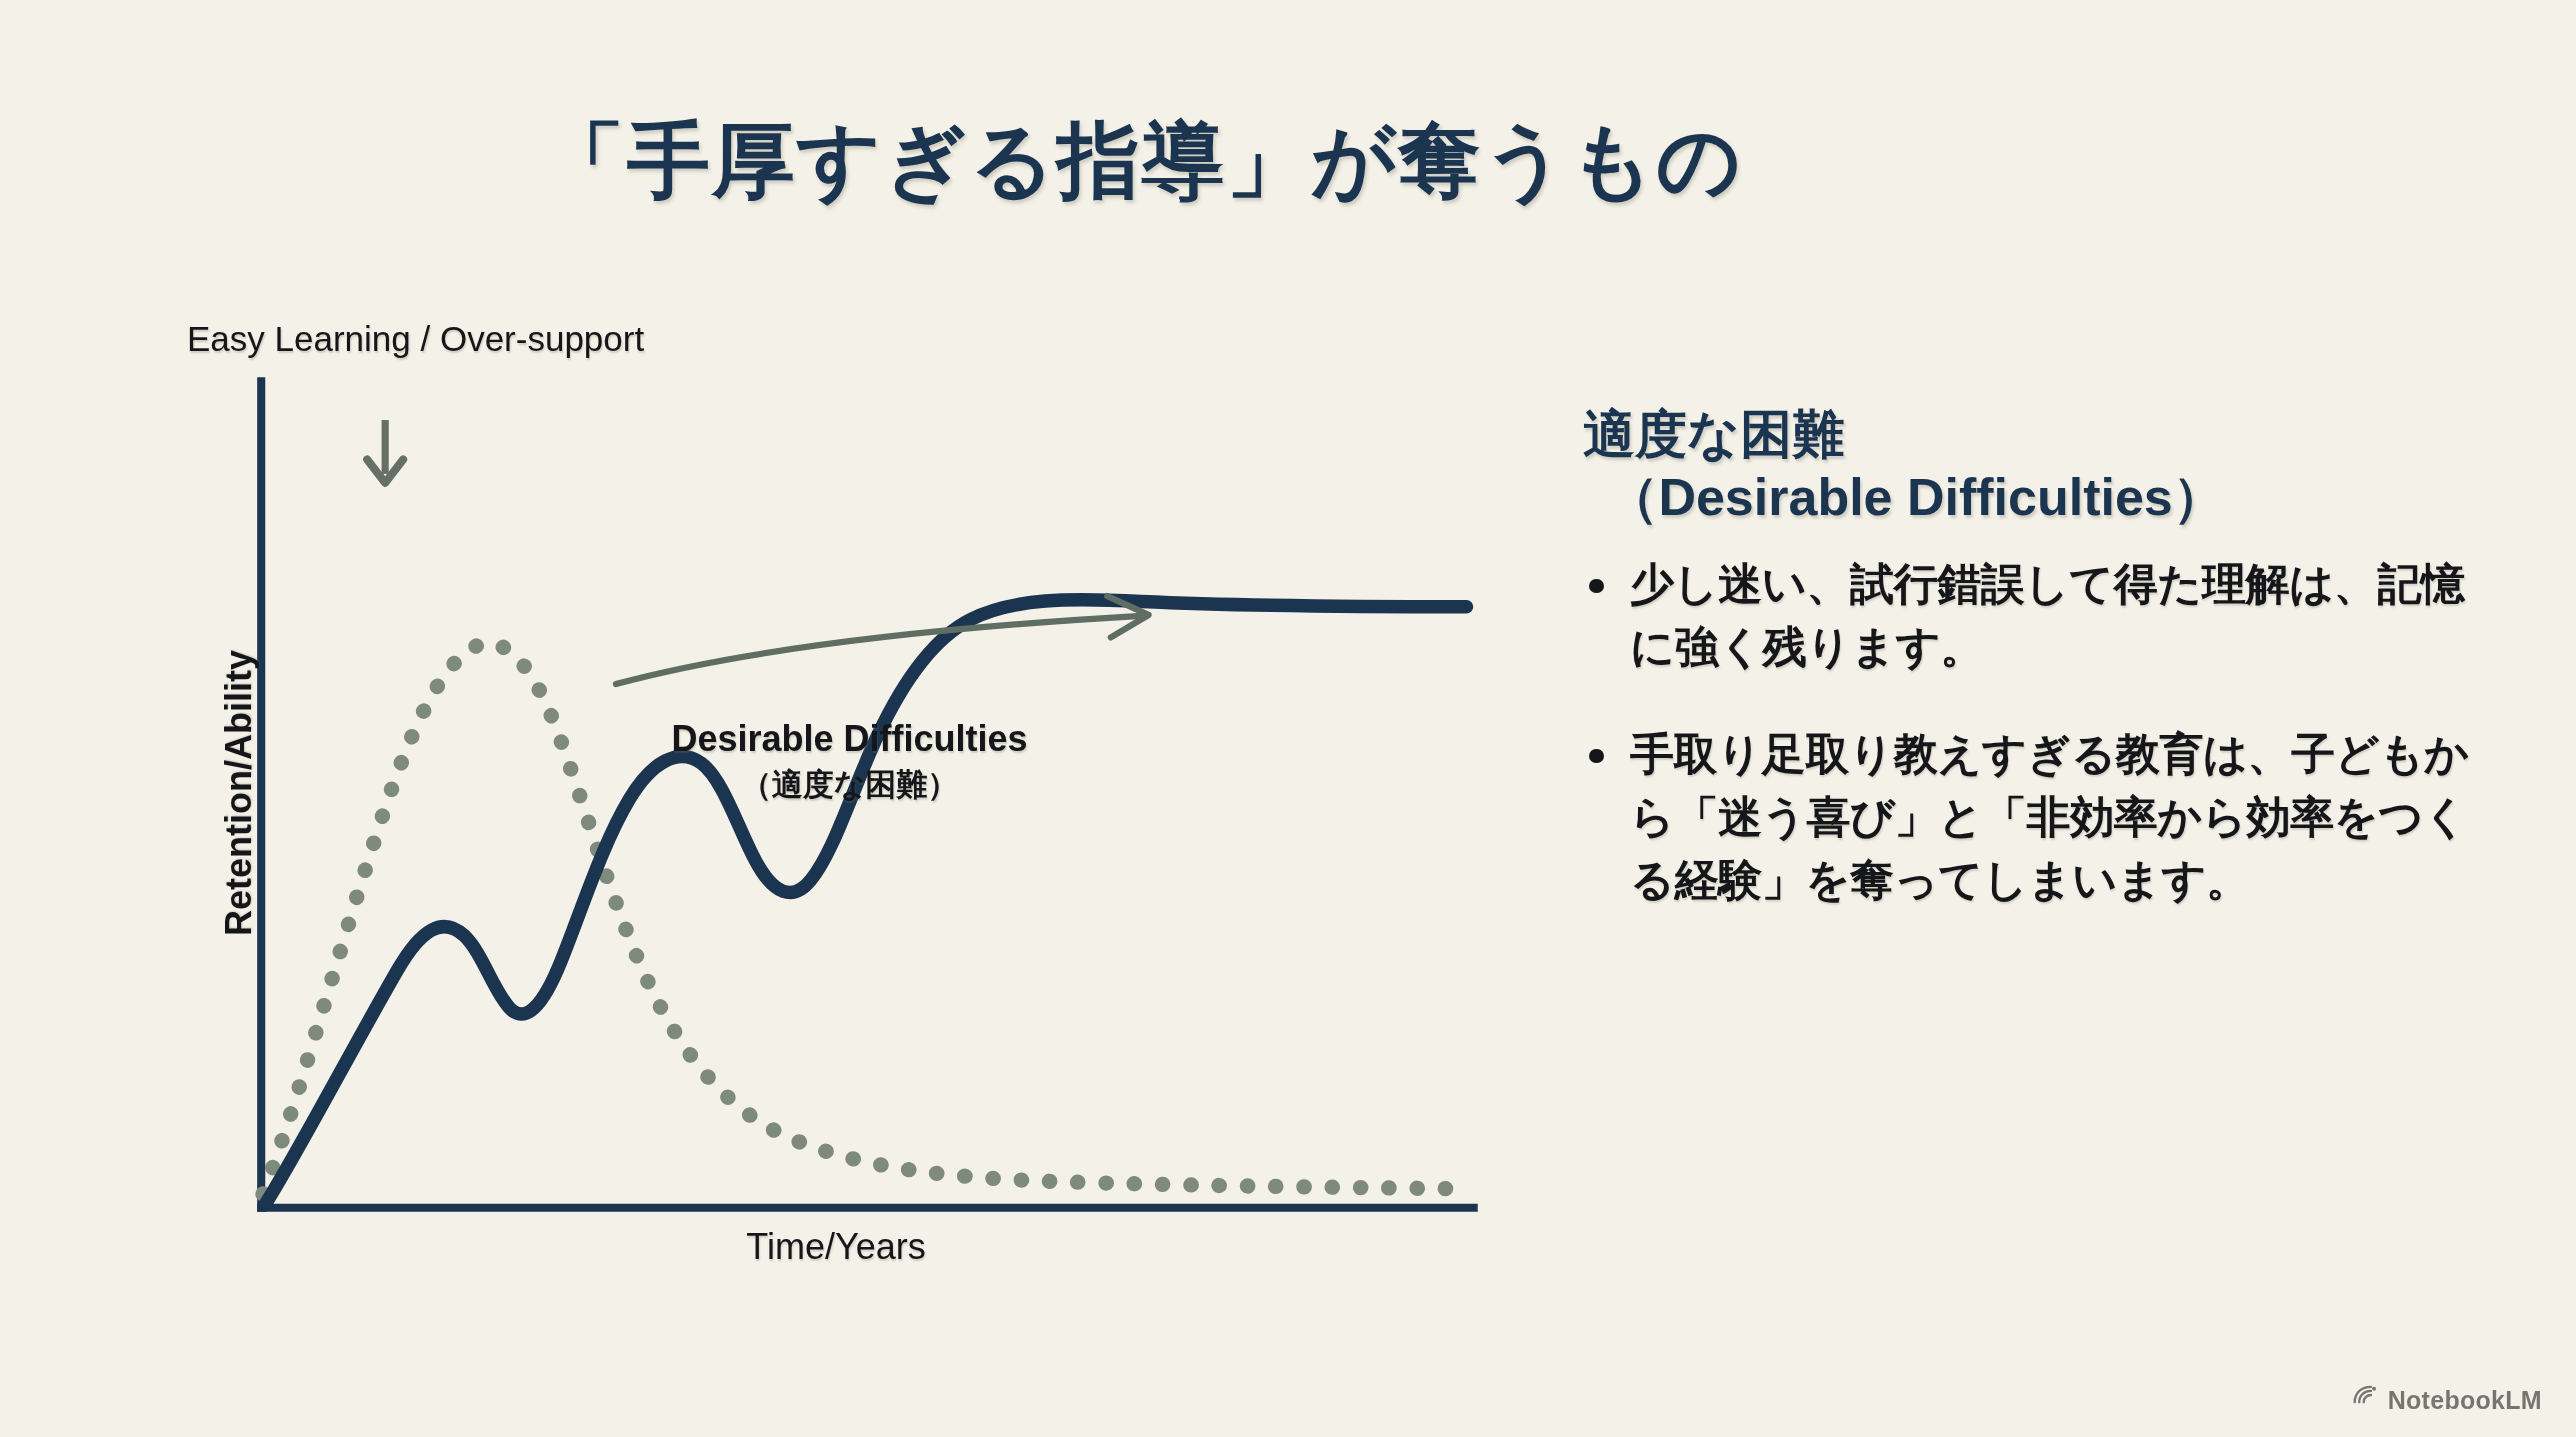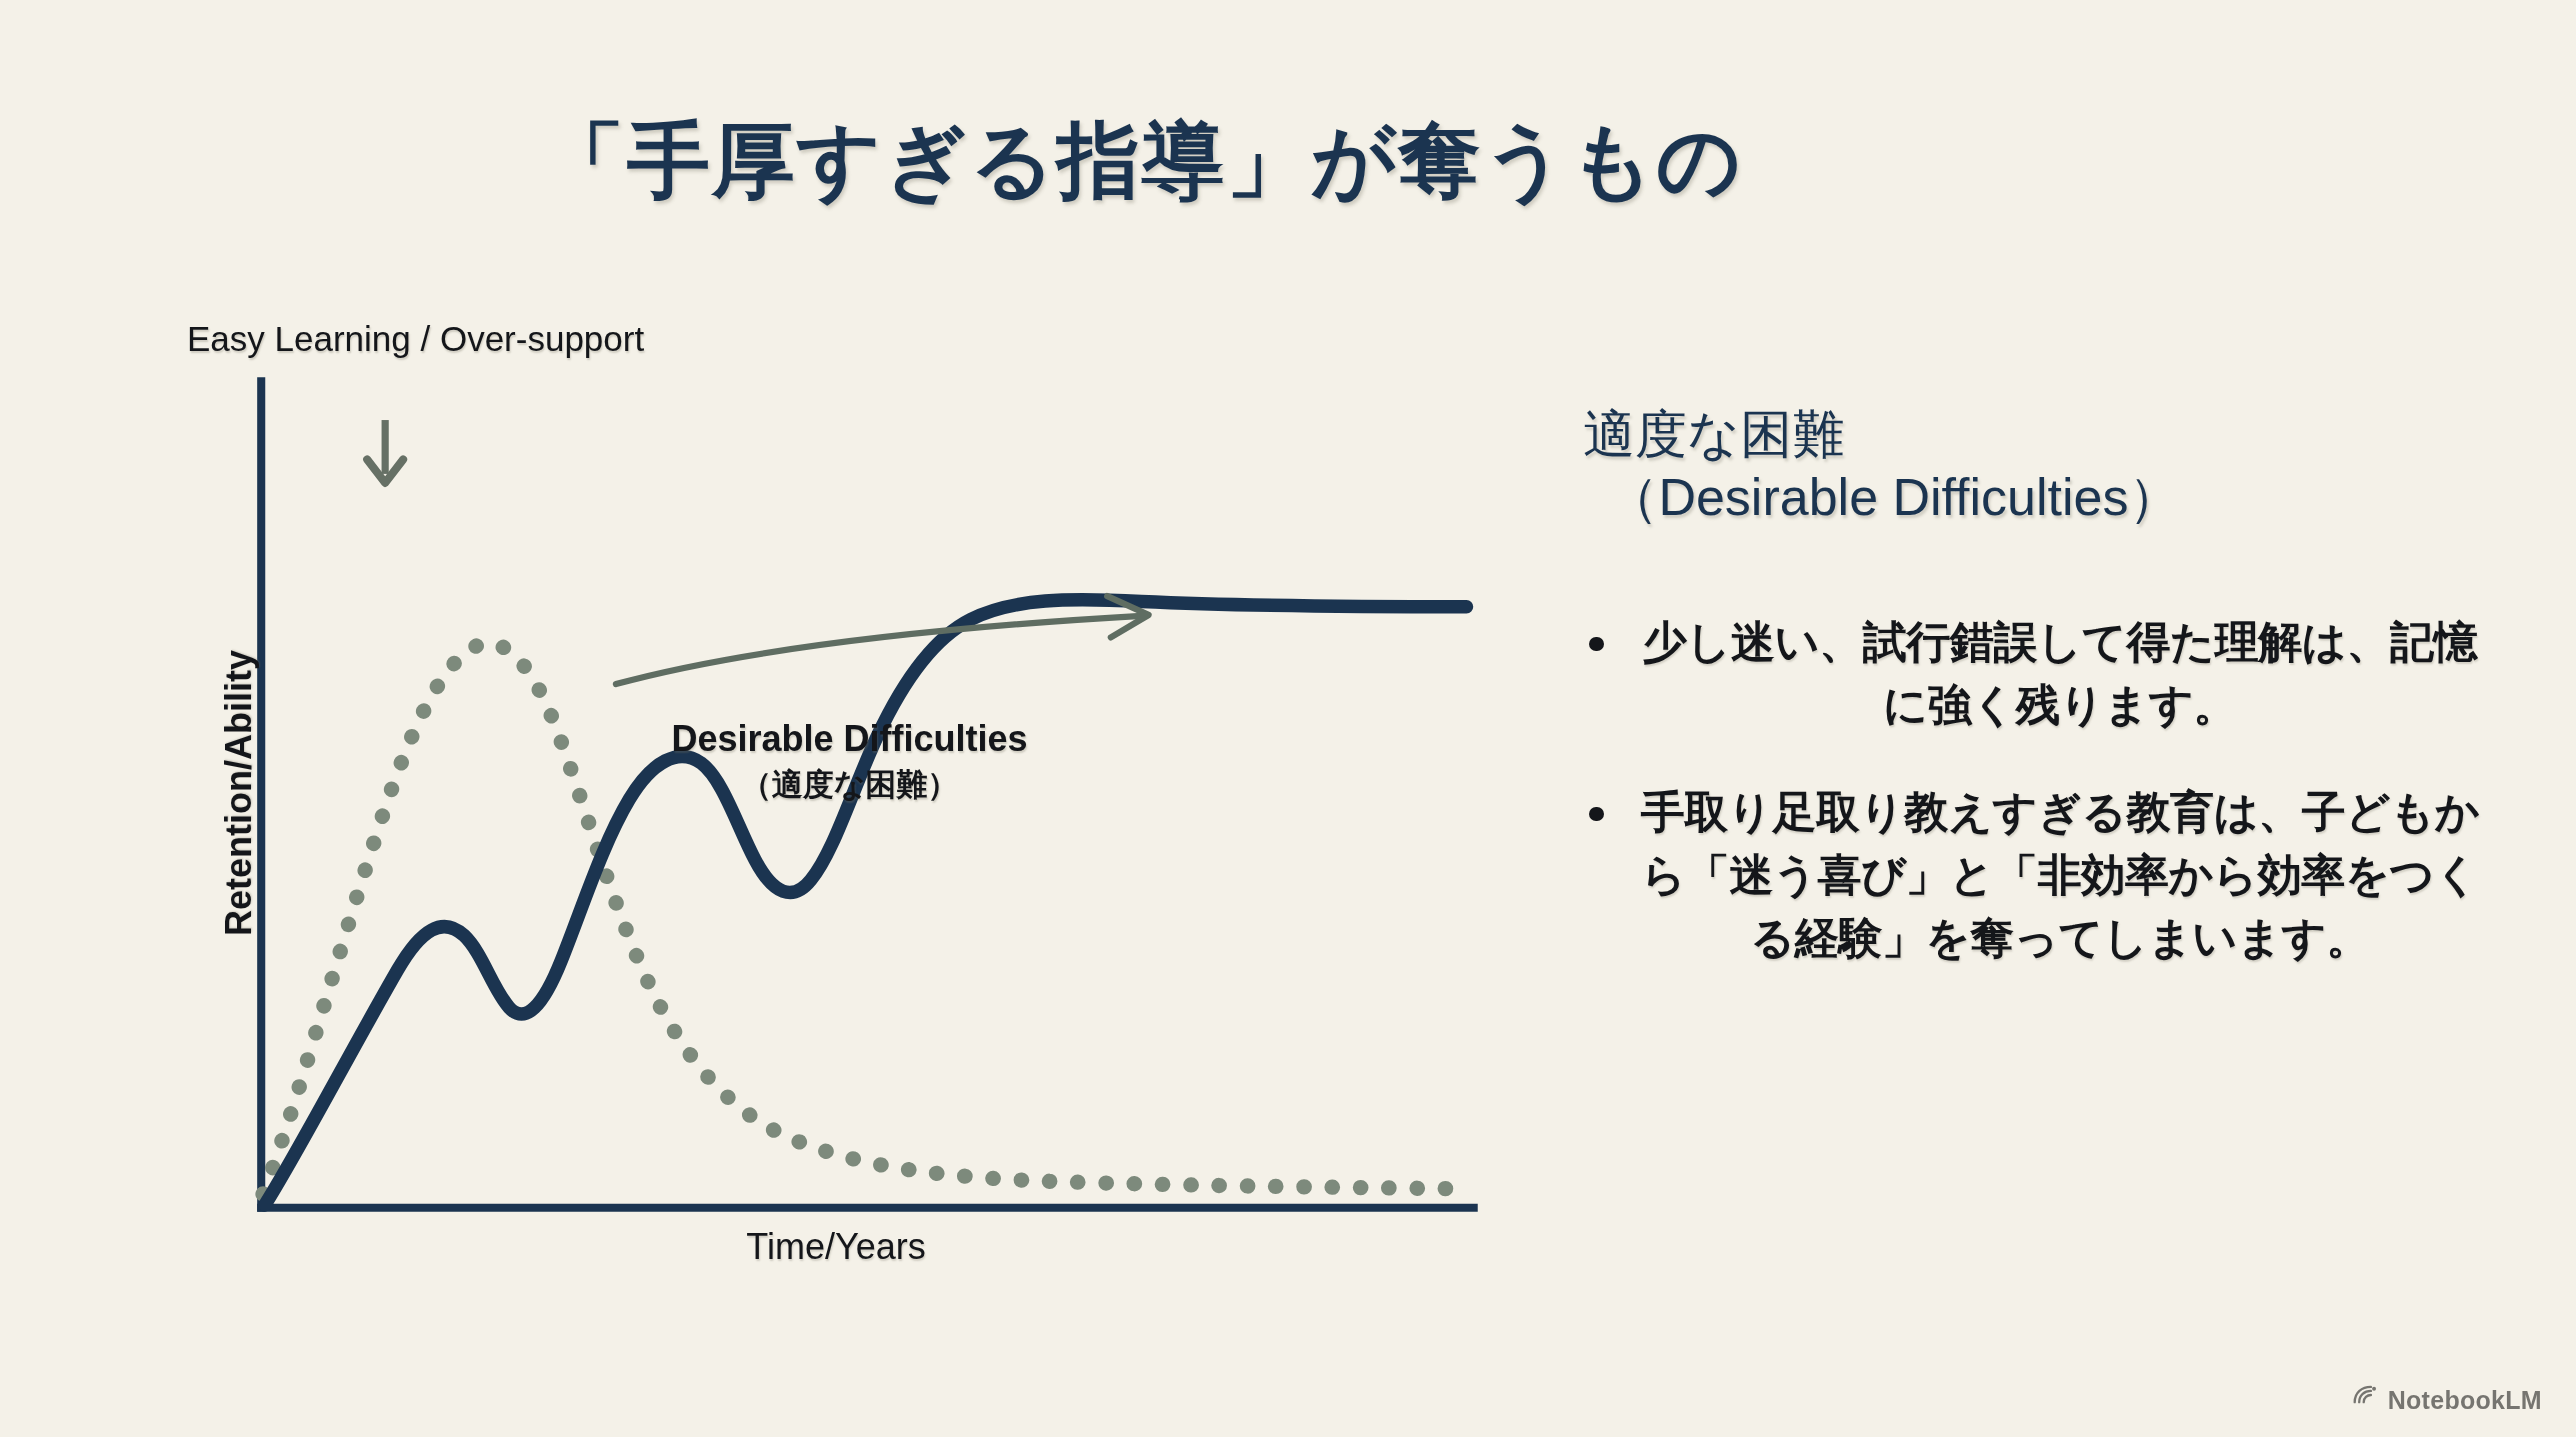--- a/index.html
+++ b/index.html
@@ -116,33 +116,32 @@
   #text-panel {
     position: absolute;
     left: 1583px;
     top: 403px;
     width: 907px;
   }
 
   #panel-heading {
     color: #1b3450;
     font-size: 52px;
-    font-weight: 400;
+    font-weight: 700;
     line-height: 1.22;
     text-shadow: 1.8px 2.7px 2.7px rgba(120,115,100,0.28);
   }
   #panel-heading .heading-sub {
     display: block;
     padding-left: 23.4px;
   }
 
   #bullet-list {
-    margin-top: 80px;
+    margin-top: 22px;
     list-style: none;
-    text-align: center;
   }
 
   .bullet-item {
     position: relative;
     padding-left: 47px;
     font-size: 44px;
     line-height: 1.44;
     font-weight: 700;
     color: #14161a;
     text-shadow: 0.9px 1.8px 1.8px rgba(120,115,100,0.26);

